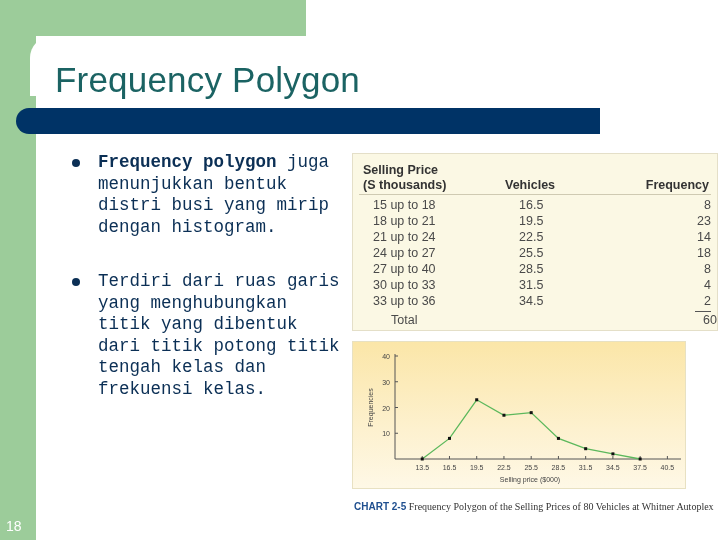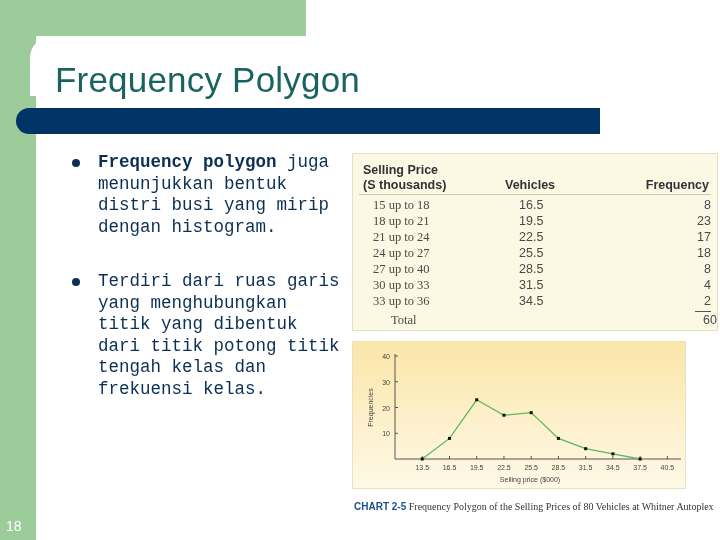--- a/index.html
+++ b/index.html
@@ -17,21 +17,21 @@
     .bullet { position: relative; padding-left: 26px; margin-bottom: 33px; }
     .bullet .dot { position: absolute; left: 0; top: 7px; width: 8px; height: 8px; border-radius: 50%; background: #0b2f55; }
     .bullet b { font-weight: bold; }
 
     .page-num { position: absolute; left: 6px; top: 518px; font-size: 14px; color: #ffffff; }
 
     .table-panel { position: absolute; left: 352px; top: 153px; width: 366px; height: 178px; background: #fbf8e4; border: 1px solid #e4dfc8; font-size: 12.5px; color: #4a4a4a; }
     .th { position: absolute; font-weight: bold; color: #333; font-size: 12.5px; line-height: 15px; }
     .th-line { position: absolute; left: 6px; right: 6px; top: 40px; height: 1px; background: #cfcab2; }
     .row { position: absolute; left: 0; width: 100%; height: 16px; }
-    .c1 { position: absolute; left: 20px; font-family: Liberation Serif, serif; }
+    .c1 { position: absolute; left: 20px; }
     .c2 { position: absolute; left: 166px; }
     .c3 { position: absolute; right: 6px; width: 30px; text-align: right; }
     .total-line { position: absolute; right: 6px; width: 16px; height: 1px; background: #555; top: 157px; }
 
     .chart-panel { position: absolute; left: 352px; top: 341px; width: 334px; height: 148px; background: linear-gradient(180deg, #fbe6a8 0%, #fdf1cf 60%, #fef8e6 100%); border: 1px solid #e8e1c2; }
     .chart-panel svg { position: absolute; left: 0; top: 0; }
     .caption { position: absolute; left: 354px; top: 501px; font-size: 10px; color: #333; font-family: "Liberation Serif", serif; white-space: nowrap; }
     .caption .cap-label { color: #1f4f8f; font-weight: bold; font-family: "Liberation Sans", sans-serif; }
   </style>
 </head>
@@ -72,21 +72,21 @@
         <span class="c3">8</span>
       </div>
       <div class="row" style="top: 60px; padding-left: 7px;">
         <span class="c1">18 up to 21</span>
         <span class="c2">19.5</span>
         <span class="c3">23</span>
       </div>
       <div class="row" style="top: 76px;">
         <span class="c1">21 up to 24</span>
         <span class="c2">22.5</span>
-        <span class="c3">17</span>
+        <span class="c3">14</span>
       </div>
       <div class="row" style="top: 92px;">
         <span class="c1">24 up to 27</span>
         <span class="c2">25.5</span>
         <span class="c3">18</span>
       </div>
       <div class="row" style="top: 108px;">
         <span class="c1">27 up to 40</span>
         <span class="c2">28.5</span>
         <span class="c3">8</span>

